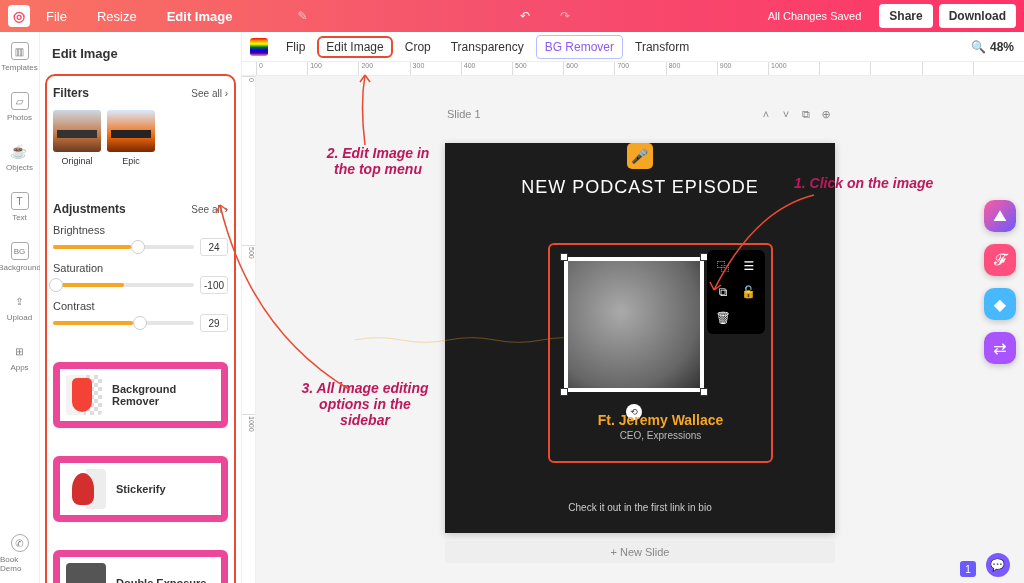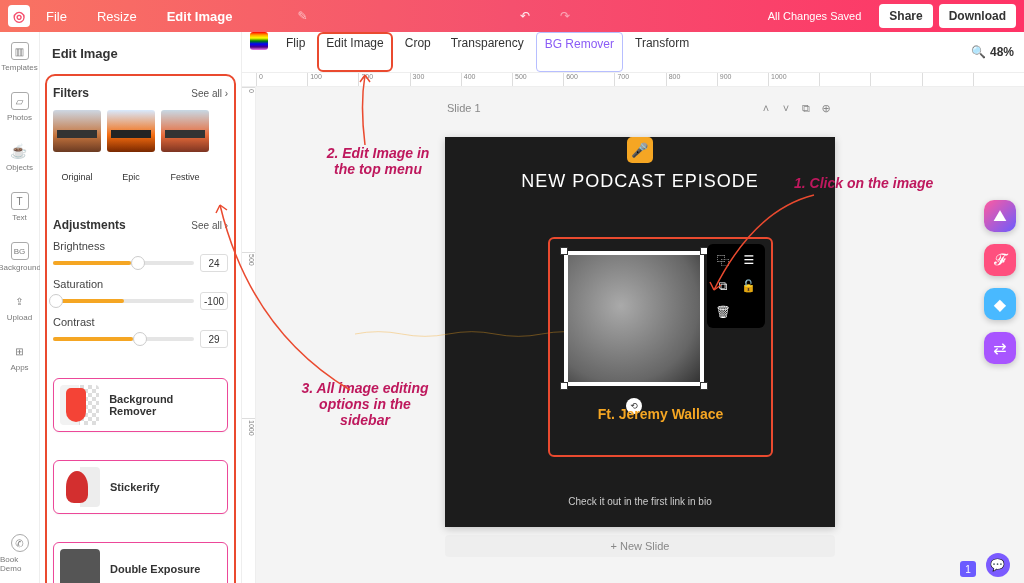--- a/index.html
+++ b/index.html
@@ -18,54 +18,54 @@
 .railicon { width:18px; height:18px; border:1.5px solid #aaa; border-radius:3px; display:flex; align-items:center; justify-content:center; font-size:10px; }
 .raillabel { font-size:8px; }
 .railspacer { flex:1; }
 .sidepanel { width:202px; background:#fff; border-right:1px solid #eee; overflow:hidden; }
 .sidepanel .hdr { padding:14px 12px 10px; font-size:13px; font-weight:600; }
 .annotbox { border:2px solid #ea4a2f; border-radius:10px; margin:3px 5px; padding:6px; height:532px; overflow:hidden; }
 .secrow { display:flex; justify-content:space-between; align-items:center; padding:4px 0; }
 .sectitle { font-size:12px; font-weight:600; }
 .seeall { font-size:10px; color:#555; cursor:pointer; }
 .filters { display:flex; gap:6px; padding:6px 0 4px; }
-.filter { display:flex; flex-direction:column; align-items:center; gap:20px; }
+.filter { display:flex; flex-direction:column; align-items:center; gap:4px; }
 .filter .thumb { width:48px; height:42px; background:linear-gradient(180deg,#cdd7e3 0%,#c6753e 60%,#6a3a22 100%); border-radius:3px; position:relative; }
 .filter .thumb::after { content:""; position:absolute; left:4px; right:4px; bottom:4px; height:10px; box-shadow:0 -4px 0 #333, 0 -8px 0 #333; }
 .filter .flabel { font-size:9px; }
 .adjust { margin-top:28px; }
 .slrow { margin-top:4px; }
 .sllabel { font-size:11px; color:#444; }
 .sltrack { position:relative; height:22px; display:flex; align-items:center; }
 .trackbg { flex:1; height:4px; background:#e5e5e5; border-radius:2px; position:relative; }
 .trackfill { position:absolute; height:4px; background:#f5a623; border-radius:2px; top:0; }
 .knob { position:absolute; width:14px; height:14px; background:#fff; border:1px solid #ccc; border-radius:50%; top:-5px; }
 .valbox { width:28px; height:18px; border:1px solid #ddd; border-radius:3px; font-size:10px; display:flex; align-items:center; justify-content:center; margin-left:6px; }
-.toolcard { display:flex; align-items:center; gap:10px; background:#fff; border:1px solid #ec4899; border-radius:6px; padding:6px; margin-top:28px; cursor:pointer; box-shadow:0 1px 2px rgba(0,0,0,.04); }
+.toolcard { display:flex; align-items:center; gap:10px; background:#fff; border:7px solid #ec4899; border-radius:6px; padding:6px; margin-top:28px; cursor:pointer; box-shadow:0 1px 2px rgba(0,0,0,.04); }
 .toolthumb { width:40px; height:40px; background-size:cover; border-radius:4px; }
 .tc1 { background:linear-gradient(90deg,#f2f2f2 50%,rgba(0,0,0,0) 50%),repeating-conic-gradient(#ddd 0 25%,#fff 0 50%); background-size:100% 100%, 8px 8px; position:relative; }
 .tc1::after{ content:""; position:absolute; left:6px; top:3px; width:20px; height:34px; background:#f44336; border-radius:5px 5px 10px 10px; }
 .tc2 { background:linear-gradient(90deg,#fff 50%,#ededed 50%); position:relative; }
 .tc2::after{ content:""; position:absolute; left:6px; top:4px; width:22px; height:32px; background:#d32f2f; border-radius:50% 50% 8px 8px; }
 .tc3 { background:#555; }
 .toollabel { font-size:11px; font-weight:600; }
 .canvaswrap { flex:1; display:flex; flex-direction:column; background:#fdfdfd; position:relative; }
-.toolbar2 { height:41px; border-bottom:1px solid #eee; display:flex; padding-left:8px; gap:4px; background:#fff; }
+.toolbar2 { height:30px; border-bottom:1px solid #eee; display:flex; align-items:center; padding-left:8px; gap:4px; background:#fff; }
 .rainbow { width:18px; height:18px; border-radius:3px; background:linear-gradient(180deg,red,orange,yellow,green,blue,indigo,violet); margin-right:6px; }
 .tbitem { padding:4px 8px; font-size:12px; cursor:pointer; border-radius:4px; }
 .tbitem.active { border:2px solid #ea4a2f; border-radius:6px; padding:2px 7px; font-weight:500; }
 .tbitem.bg { border:1px solid #b7beff; color:#8b5cf6; }
 .zoom { margin-left:auto; margin-right:10px; font-size:12px; font-weight:600; display:flex; align-items:center; gap:4px; }
 .ruler { height:14px; border-bottom:1px solid #eee; background:#fff; font-size:7px; color:#888; display:flex; }
 .ruler .tick { flex:1; border-left:1px solid #ddd; padding-left:2px; }
 .ruler-y { width:14px; background:#fff; border-right:1px solid #eee; font-size:7px; color:#888; display:flex; flex-direction:column; }
 .ruler-y .tick { flex:1; border-top:1px solid #ddd; padding-top:1px; writing-mode:vertical-rl; }
 .canvasarea { flex:1; display:flex; }
 .canvas { flex:1; position:relative; background:#f4f4f4; padding:10px; }
-.slidehdr { display:flex; align-items:center; color:#888; font-size:11px; padding:4px 2px; gap:6px; max-width:390px; margin:0 auto; }
+.slidehdr { display:flex; align-items:center; color:#888; font-size:11px; padding:4px 2px; gap:6px; max-width:390px; margin:17px auto; }
 .slidehdr .sp { flex:1; }
 .slideic { width:14px; height:14px; display:inline-flex; align-items:center; justify-content:center; }
 .slide { width:390px; height:390px; background:#1c1c1c; margin:4px auto 0; position:relative; color:#fff; text-align:center; box-shadow:0 2px 8px rgba(0,0,0,.2); }
 .miclogo { width:26px; height:26px; background:#f5a623; border-radius:5px; margin:18px auto 8px; display:flex; align-items:center; justify-content:center; font-size:14px; }
 .slidetitle { font-family:Impact,sans-serif; font-size:18px; letter-spacing:1px; }
 .imgsel { position:absolute; left:103px; top:100px; width:225px; height:220px; border:2px solid #ea4a2f; border-radius:6px; }
 .photo { position:absolute; left:14px; top:12px; width:140px; height:135px; border:4px solid #fff; background:#888; }
 .photo::before { content:""; position:absolute; inset:0; background:radial-gradient(circle at 40% 40%, #aaa 0%, #666 70%, #333 100%); }
 .handle { position:absolute; width:8px; height:8px; border:1px solid #333; background:#fff; }
 .h-tl{top:8px;left:10px;} .h-tr{top:8px;left:150px;} .h-bl{top:143px;left:10px;} .h-br{top:143px;left:150px;}
@@ -151,24 +151,20 @@
         </div>
       <div class="filters">
         <div class="filter">
             <div class="thumb"></div>
             <div class="flabel">Original</div>
           </div>
         <div class="filter">
             <div class="thumb" style="filter:saturate(1.4) contrast(1.2);"></div>
             <div class="flabel">Epic</div>
           </div>
-        <div class="filter">
-            <div class="thumb" style="filter:hue-rotate(-10deg) saturate(1.3);"></div>
-            <div class="flabel">Festive</div>
-          </div>
       </div>
       <div class="adjust">
         <div class="secrow">
             <div class="sectitle">Adjustments</div>
             <div class="seeall">See all ›</div>
           </div>
         <div class="slrow">
           <div class="sllabel">Brightness</div>
           <div class="sltrack">
               <div class="trackbg">
@@ -276,20 +272,21 @@
             <div class="handle h-br"></div>
             <div class="crot">⟲</div>
             <div class="floatbar">
               <div class="fb">⿻</div>
               <div class="fb">☰</div>
               <div class="fb">⧉</div>
               <div class="fb">🔓</div>
               <div class="fb">🗑</div>
             </div>
             <div class="guestname">Ft. Jeremy Wallace</div>
+            <div class="guestrole">CEO, Expressions</div>
           </div>
           <div class="slidefoot">Check it out in the first link in bio</div>
         </div>
         <div class="newslide">+ New Slide</div>
       </div>
     </div>
   </div>
 </div>
 
 <div class="rightfloat">

